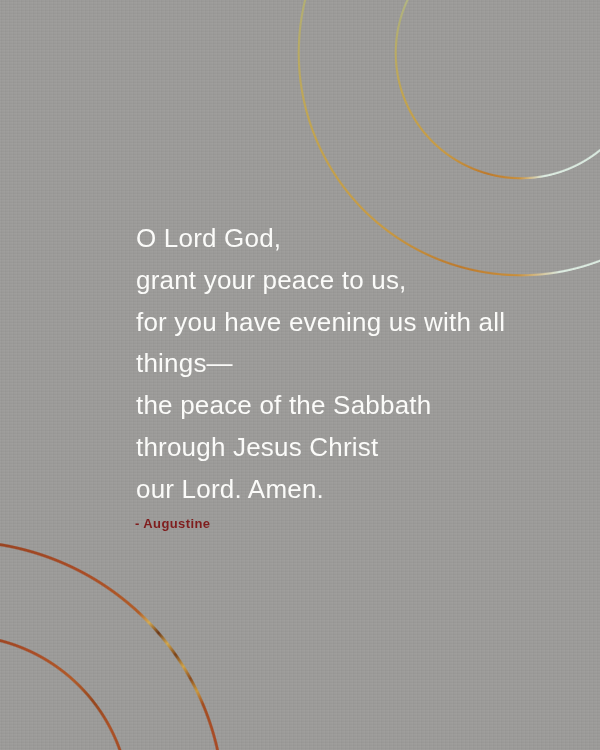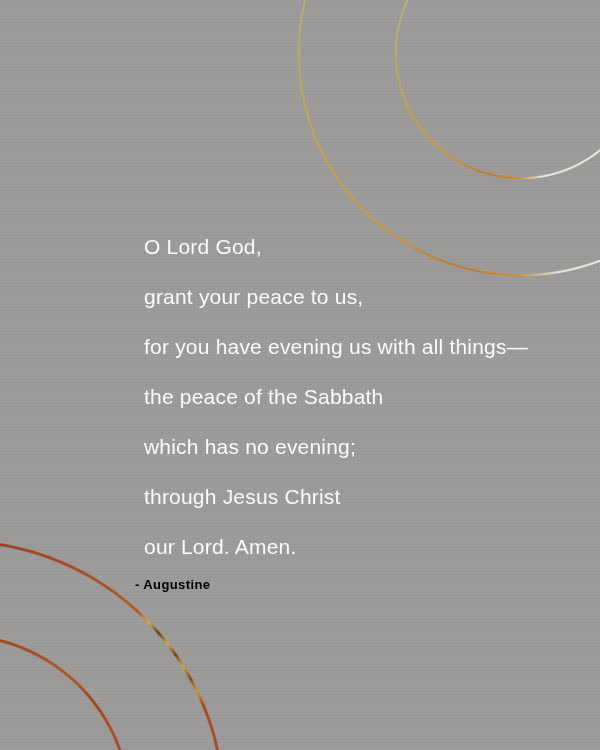--- a/index.html
+++ b/index.html
@@ -87,52 +87,51 @@
   }
 
   
   .quote-block {
     position: absolute;
     left: 135px;
     top: 217px;
     width: 430px;
   }
   .quote-line {
-    margin: 9px;
-    font-size: 21px;
+    margin: 1px;
+    font-size: 26px;
     line-height: 41px;
     font-weight: 400;
     letter-spacing: 0.2px;
     color: #fbfbf9;
   }
   .attribution {
     margin: 5px 0 8px 0;
     font-size: 13px;
     line-height: 18px;
     font-weight: 700;
     letter-spacing: 0.4px;
-    color: #000000;
+    color: #7f1d1d;
   }
 </style>
 </head>
 <body>
 
 <div class="canvas">
 
   <div class="texture"></div>
 
   <div class="ring ring-tr ring-tr-outer"></div>
   <div class="ring ring-tr ring-tr-inner"></div>
   <div class="ring ring-bl-outer"></div>
   <div class="ring ring-bl-inner"></div>
 
   <div class="quote-block">
     <p class="quote-line">O Lord God,</p>
     <p class="quote-line">grant your peace to us,</p>
     <p class="quote-line">for you have evening us with all things—</p>
     <p class="quote-line">the peace of the Sabbath</p>
-    <p class="quote-line">which has no evening;</p>
     <p class="quote-line">through Jesus Christ</p>
     <p class="quote-line">our Lord. Amen.</p>
     <p class="attribution">- Augustine</p>
   </div>
 
 </div>
 
 </body></html>

